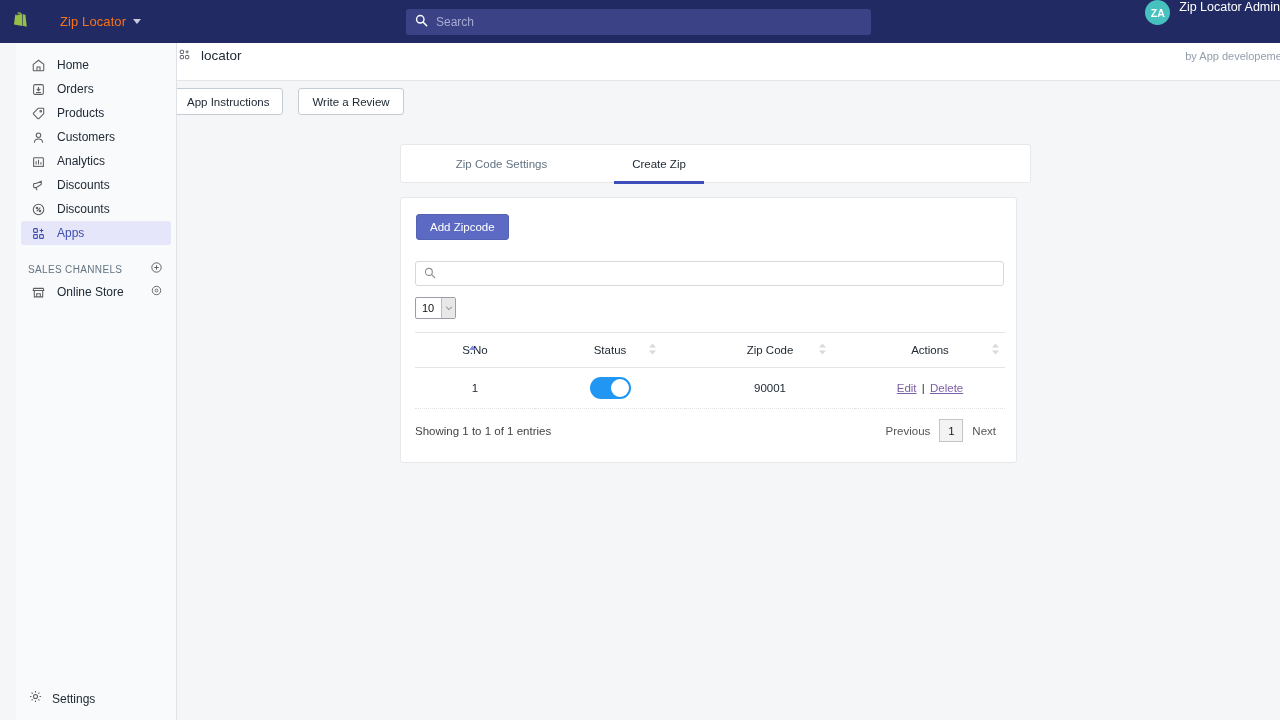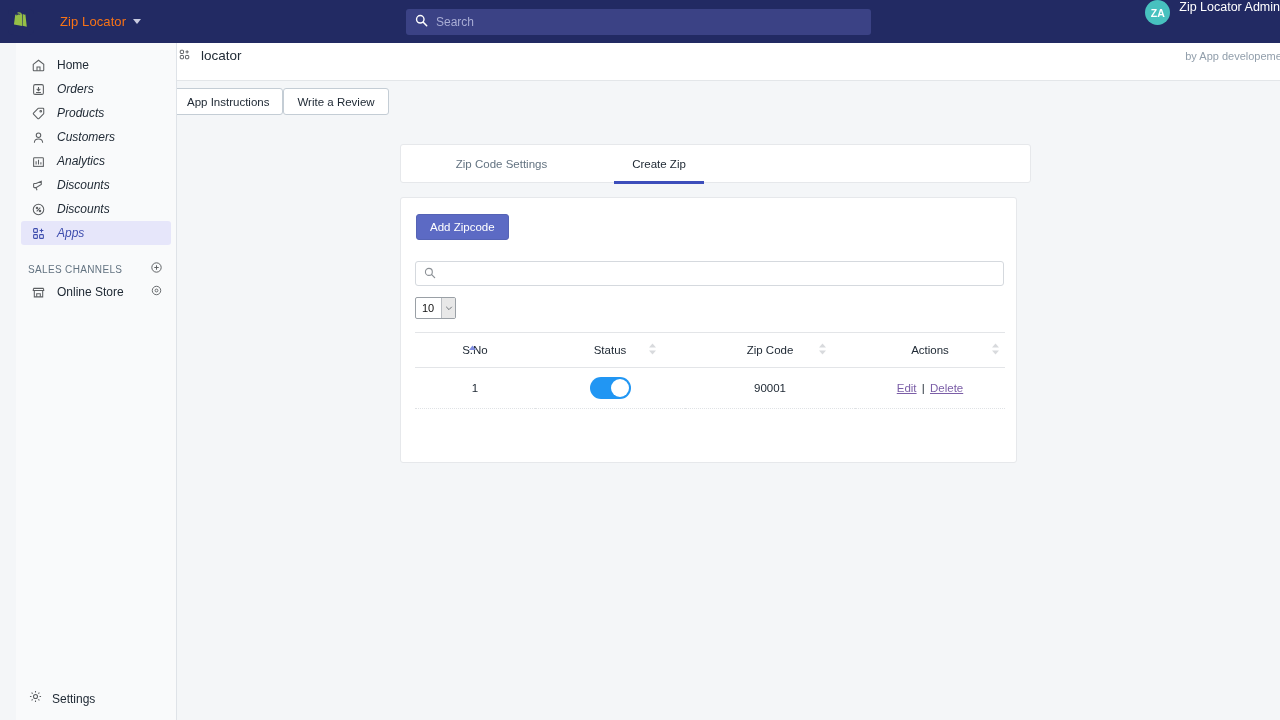--- a/index.html
+++ b/index.html
@@ -60,21 +60,21 @@
     background: #f9fafb;
     border-right: 1px solid #dfe3e8;
     z-index: 20;
   }
   .nav-item {
     display: flex; align-items: center;
     height: 24px; margin: 0 5px 0 5px;
     padding-left: 7px; border-radius: 3px;
     cursor: pointer;
   }
-  .nav-item + .nav-item { margin-top: 0; font-style: italic; }
+  .nav-item + .nav-item { margin-top: 0; }
   .nav-list { padding-top: 10px; }
   .nav-item .ico { width: 20px; height: 20px; display:flex; align-items:center; justify-content:center; flex:0 0 auto; }
   .nav-item .lbl { font-size: 12px; color: #212b36; margin-left: 9px; }
   .nav-item.active { background: #e6e6fa; }
   .nav-item.active .lbl { color: #3f4eae; font-weight: normal; }
   .nav-gap { height: 13px; }
   .section-head {
     display: flex; align-items: center; justify-content: space-between;
     padding: 0 13px 0 12px; height: 22px;
   }
@@ -93,21 +93,21 @@
     display: flex; align-items: center; justify-content: space-between;
     padding: 0 14px 12px 17px;
   }
   .apphead .left { display: flex; align-items: center; }
   .apphead .title { font-size: 13.5px; color: #212b36; margin-left: 10px; }
   .apphead .byline { font-size: 11px; color: #919eab; white-space: nowrap; margin-right: -22px; }
 
   
   .actionbar {
     position: absolute; top: 88px; left: 173px;
-    display: flex; gap: 0;
+    display: flex; gap: 15px;
   }
   .btn-plain {
     height: 27px; padding: 0 13px;
     background: #fff; border: 1px solid #c4cdd5; border-radius: 3px;
     font-size: 11.5px; color: #212b36; cursor: pointer;
     display: flex; align-items: center;
     font-family: "Liberation Sans", sans-serif;
   }
 
   
@@ -470,13 +470,21 @@
         <td>90001</td>
         <td>
           <span class="alink">Edit</span>
           <span class="asep">|</span>
           <span class="alink">Delete</span>
         </td>
       </tr>
     </tbody>
   </table>
 
+  <div class="tfoot">
+    <div class="info">Showing 1 to 1 of 1 entries</div>
+    <div class="pager">
+      <span class="pg">Previous</span>
+      <span class="pgnum">1</span>
+      <span class="pg">Next</span>
+    </div>
+  </div>
 </div>
 
 </body></html>

